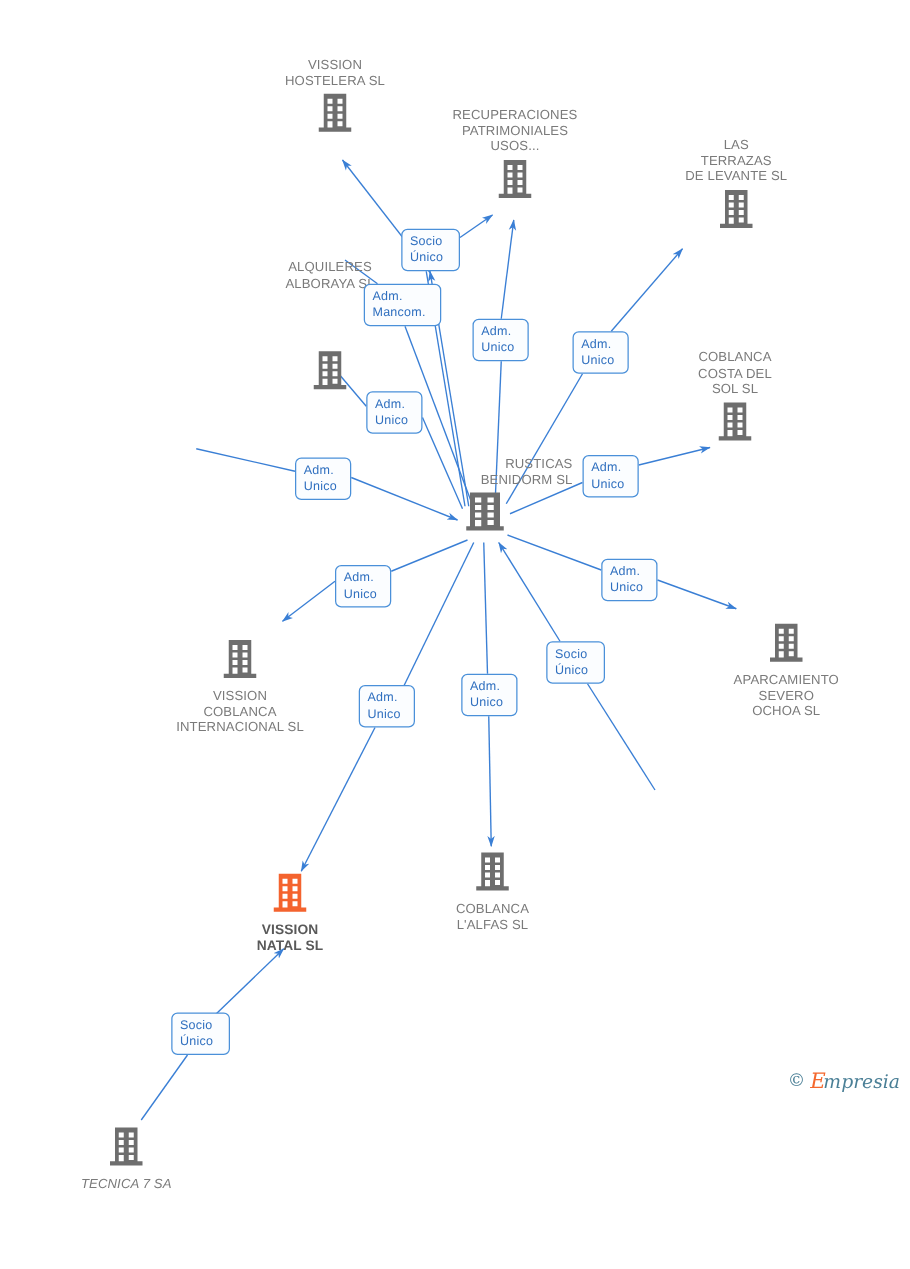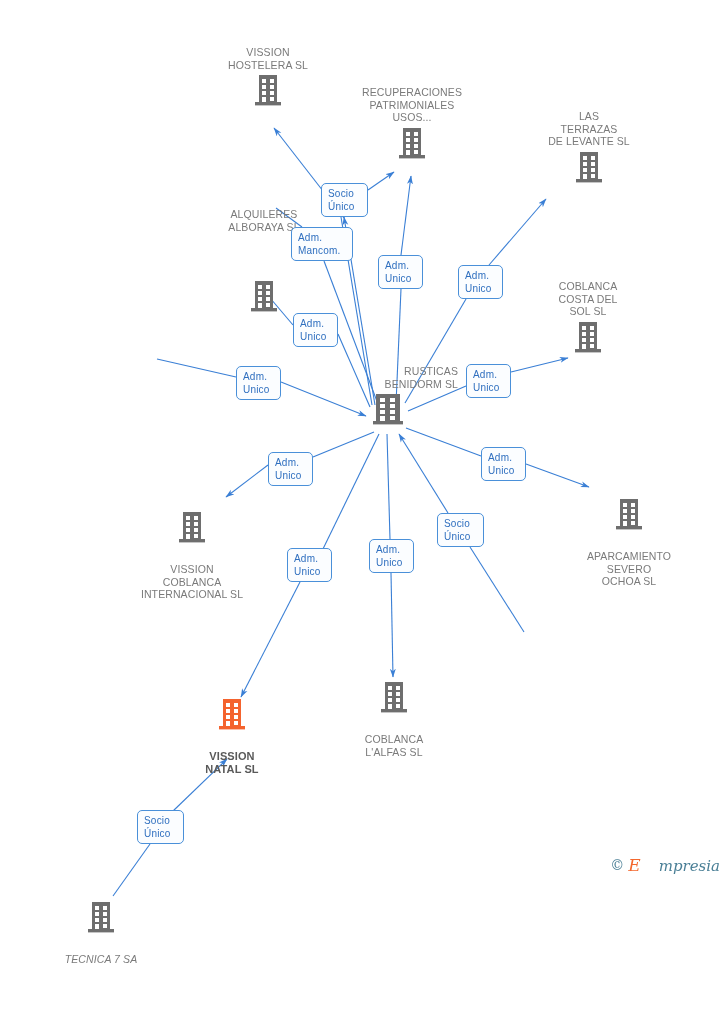--- a/index.html
+++ b/index.html
@@ -40,21 +40,21 @@
     text-align: center;
     width: 140px;
     margin-left: -70px;
   }
   .node .icon {
     display: block;
     margin: 0 auto;
   }
   .node .label {
     display: block;
-    margin-top: 15px;
+    margin-top: 2px;
     font-size: 10.5px;
     line-height: 12.6px;
     color: #7a7a7a;
     letter-spacing: .1px;
     white-space: pre-line;
   }
   .node.focal .label {
     color: #595959;
     font-weight: bold;
     font-size: 11px;
@@ -104,21 +104,20 @@
     font-style: italic;
     font-size: 17px;
     font-family: "DejaVu Serif", serif;
   }
   #watermark .wm-rest {
     color: #4a7f96;
     font-style: italic;
     font-size: 15px;
     margin-left: -2px;
     font-family: "DejaVu Serif", serif;
-    padding-left: 20px;
   }
 </style>
 </head>
 <body>
 
 <div id="canvas">
 
   <svg id="edges" viewBox="0 0 728 1015" width="728" height="1015" xmlns="http://www.w3.org/2000/svg">
     <defs>
       <marker id="arrowhead" markerWidth="9" markerHeight="9" refX="7.5" refY="3.1" orient="auto" markerUnits="strokeWidth">

